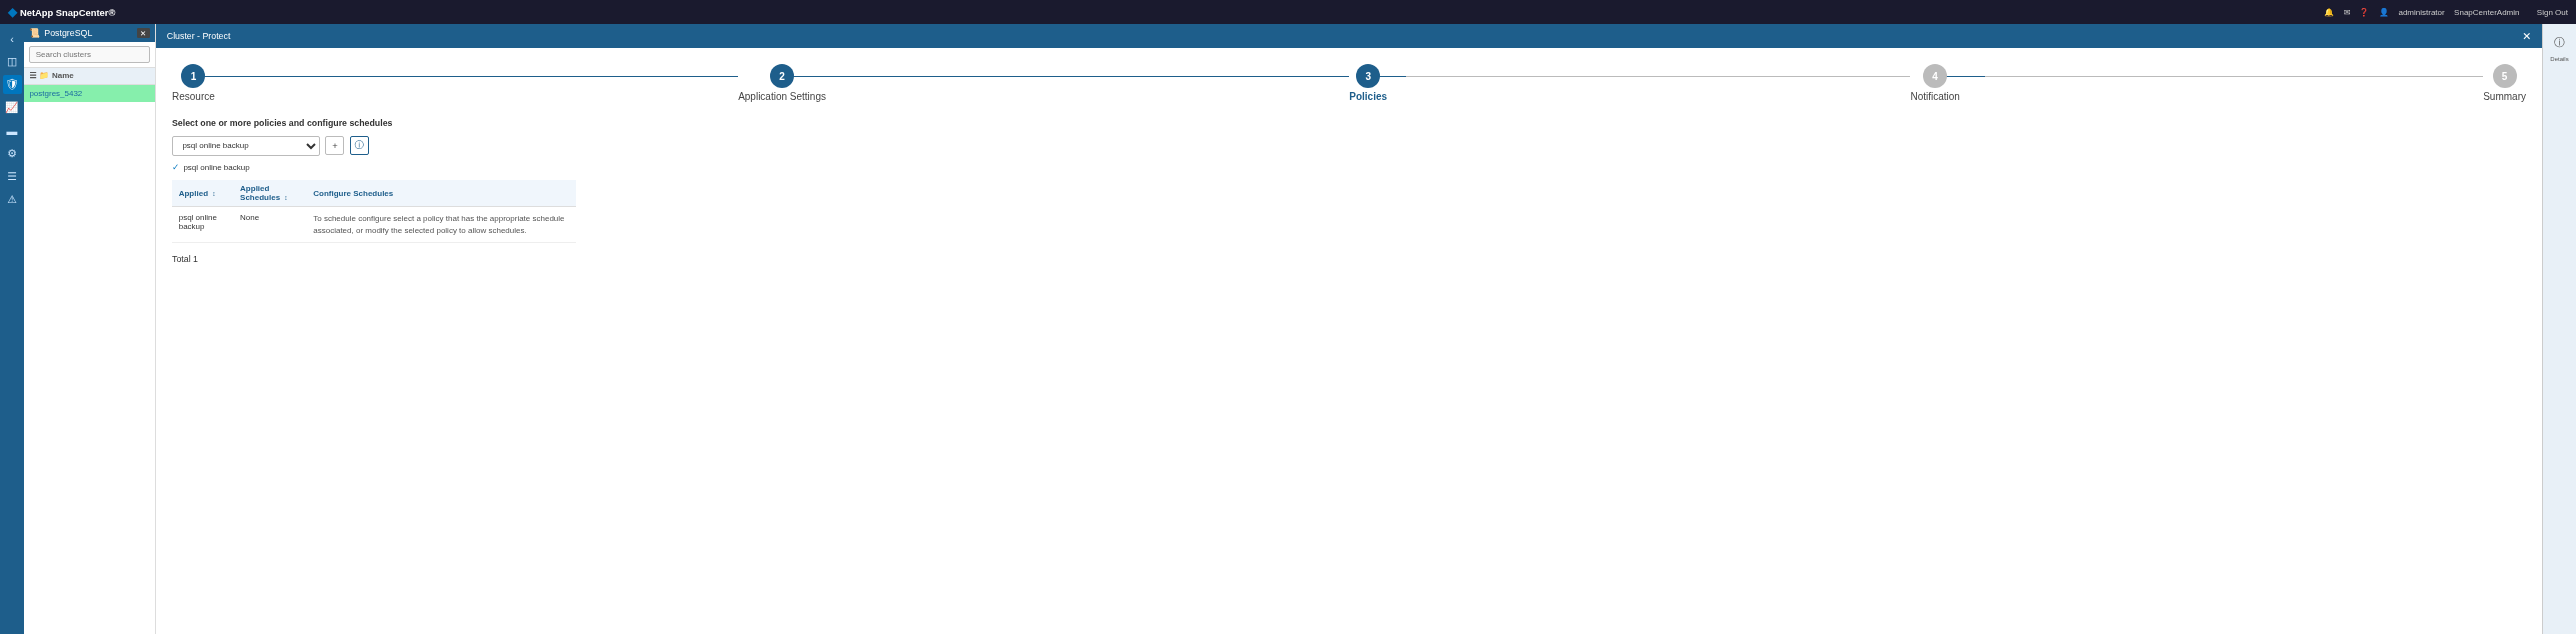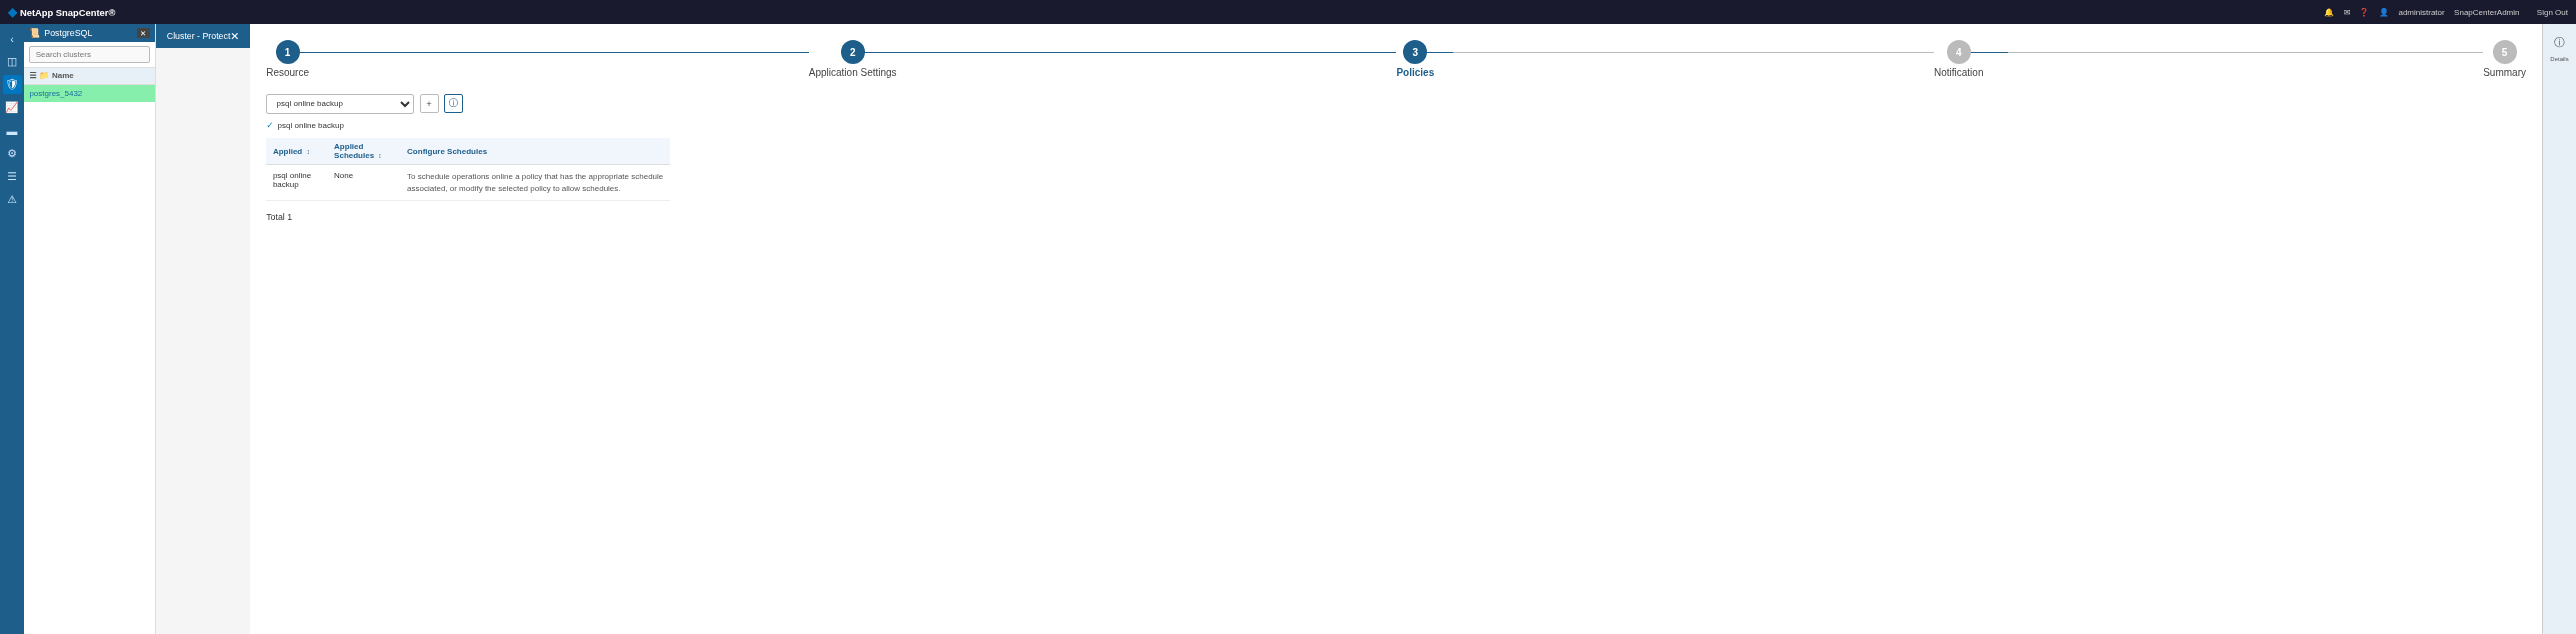--- a/index.html
+++ b/index.html
@@ -98,21 +98,21 @@
       cursor: pointer;
       color: #1a6ba0;
       font-size: 8px;
     }
     .sidebar-item.active { background: #86efac; }
 
     
     .main-content {
       flex: 1;
       display: flex;
-      flex-direction: row;
+      flex-direction: column;
       overflow: hidden;
     }
     .main-header {
       background: #1e5e8b;
       color: #fff;
       padding: 4px 10.8px;
       display: flex;
       align-items: center;
       justify-content: space-between;
       font-size: 8.8px;
@@ -391,20 +391,21 @@
 
         <div class="step-item">
           <div class="step-circle inactive">
             <span>5</span>
           </div>
           <div class="step-label">Summary</div>
         </div>
 
       </div>
 
+      <div class="section-title">Select one or more policies and configure schedules</div>
 
       <div class="policy-row">
         <select class="policy-select">
           <option>psql online backup</option>
         </select>
         <div class="btn-icon">+</div>
         <div class="btn-icon btn-info">ⓘ</div>
       </div>
 
       <div class="selected-policy">
@@ -431,21 +432,21 @@
         </thead>
         <tbody>
           <tr class="table-row">
             <td>
               <span>psql online backup</span>
             </td>
             <td>
               <span>None</span>
             </td>
             <td class="configure-cell">
-              <span>To schedule operations online a policy that has the appropriate schedule associated, or modify the selected policy to allow schedules.</span>
+              <span>To schedule configure select a policy that has the appropriate schedule associated, or modify the selected policy to allow schedules.</span>
             </td>
           </tr>
         </tbody>
       </table>
 
       <div class="total-row">
         <span>Total 1</span>
       </div>
 
     </div>

